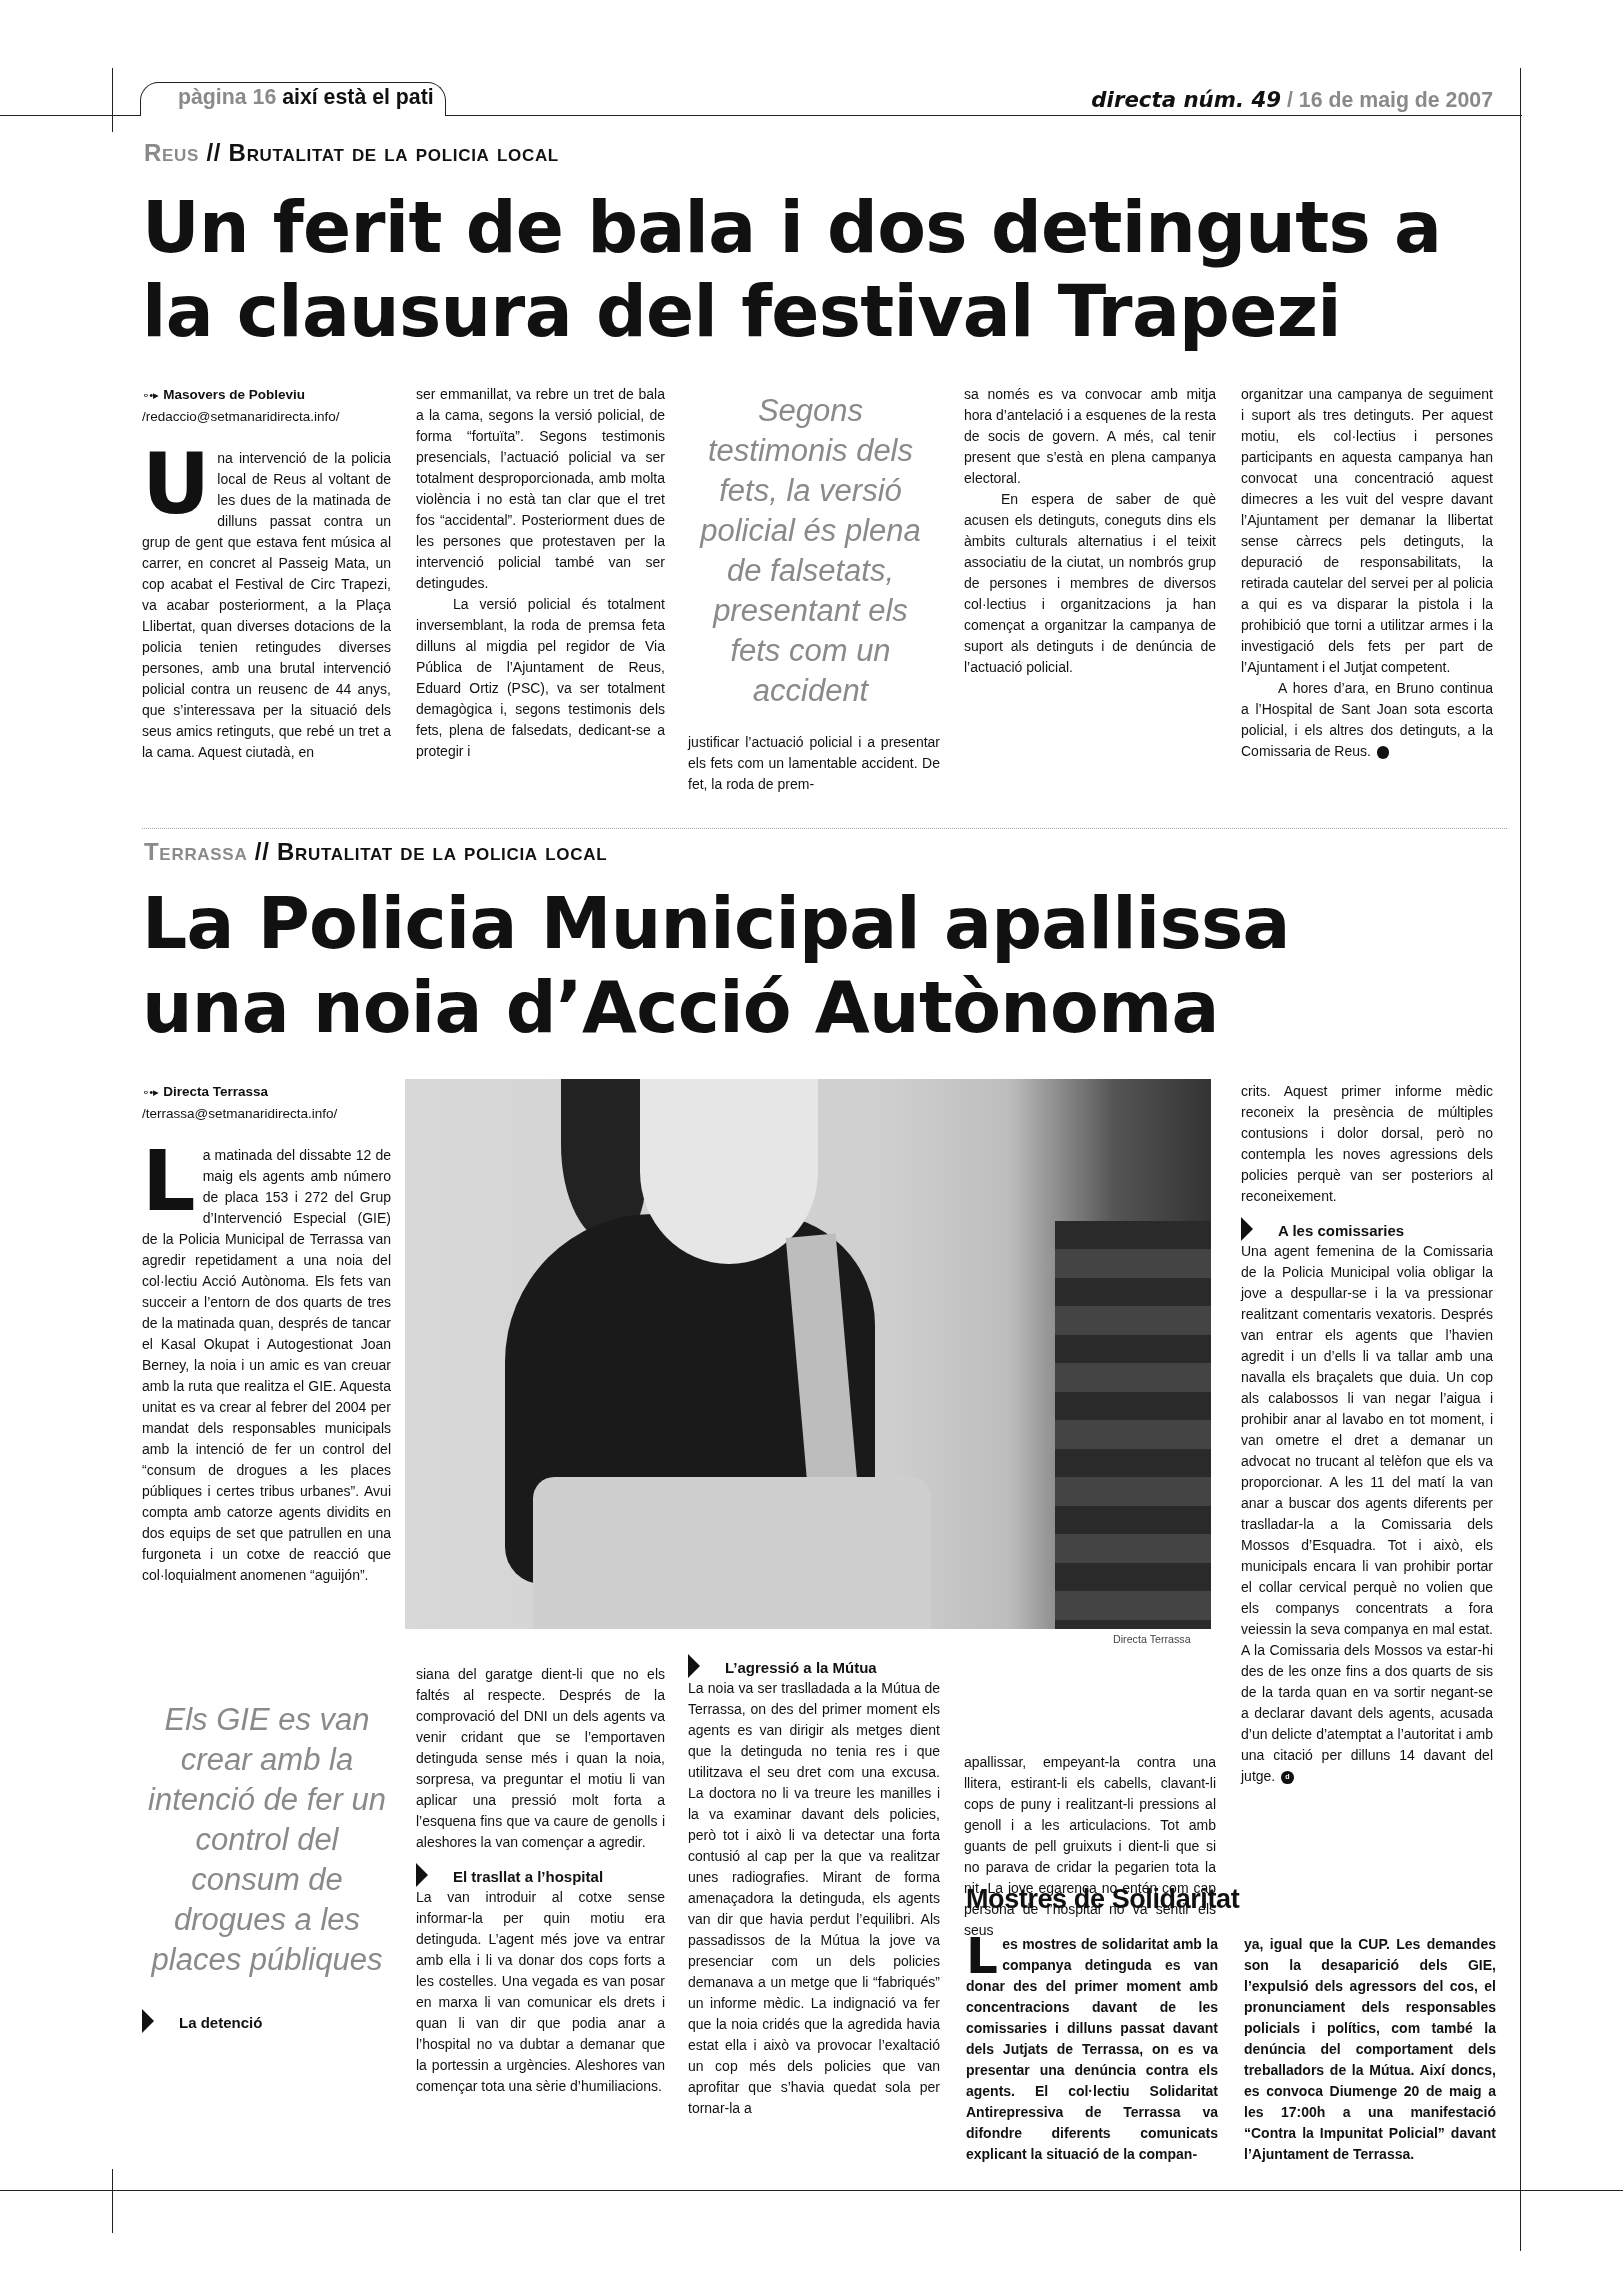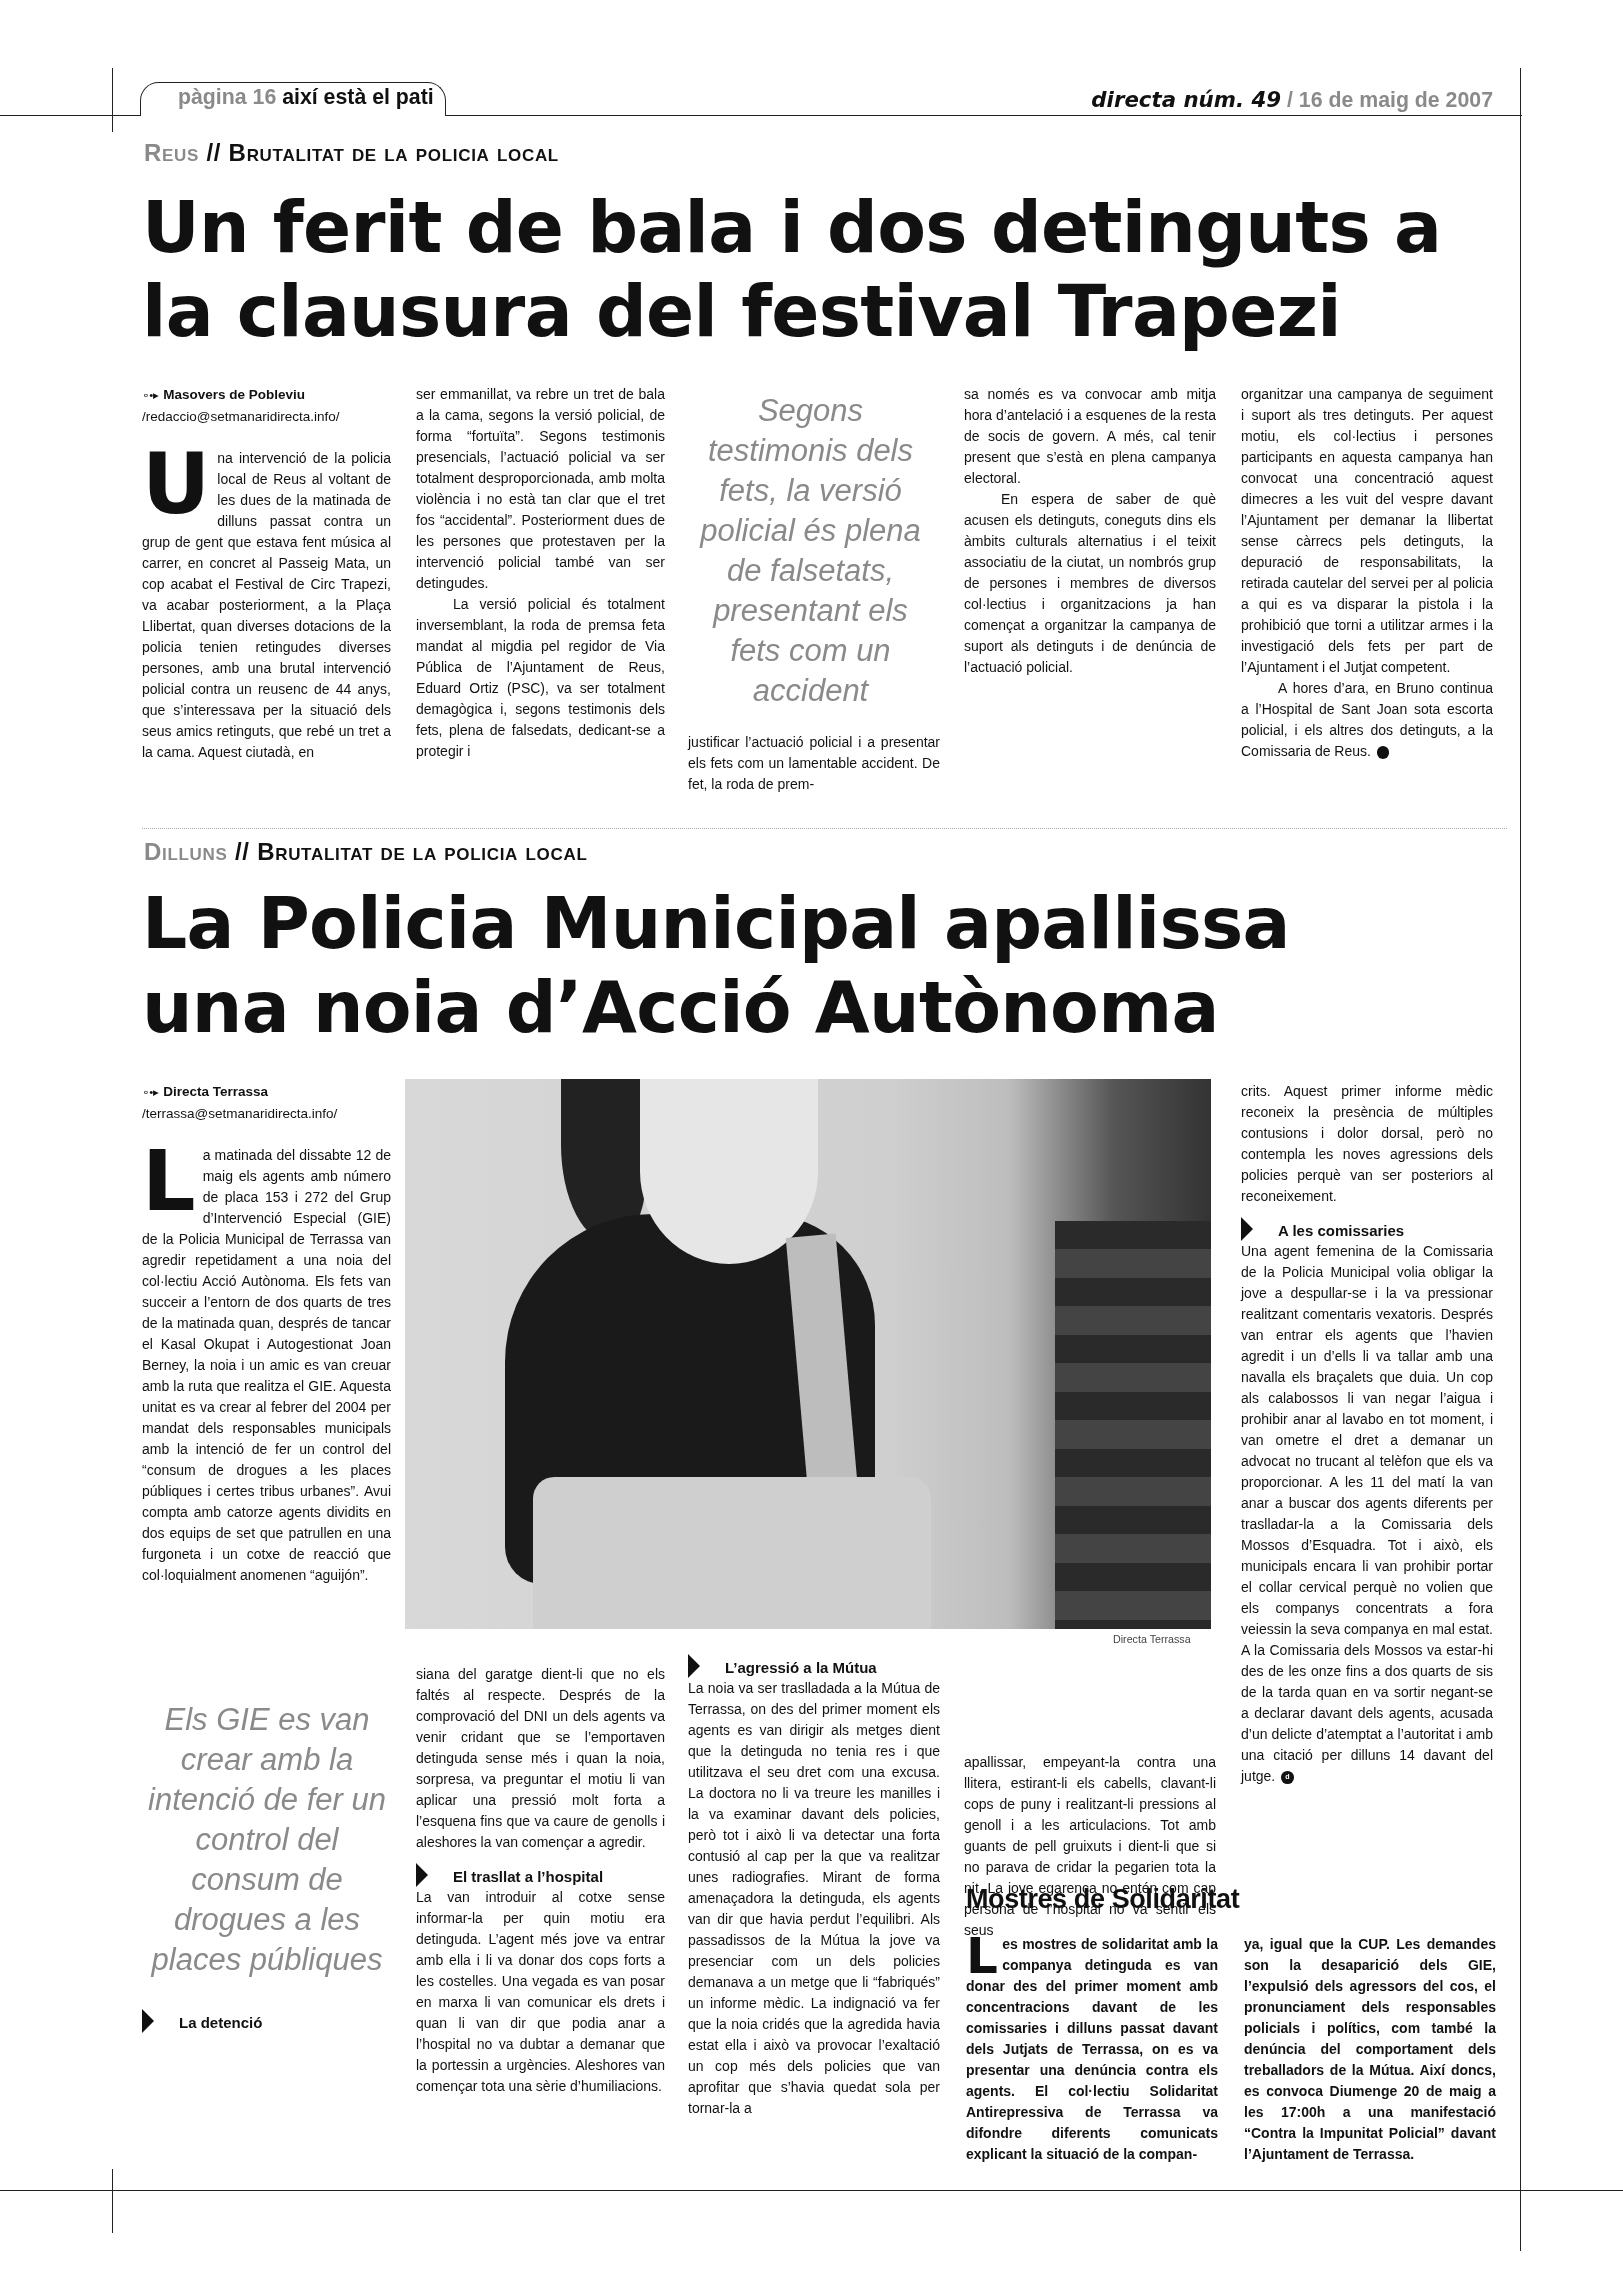--- a/index.html
+++ b/index.html
@@ -93,42 +93,42 @@
   <div>/redaccio@setmanaridirecta.info/</div>
 </div>
 
 <div class="col" style="left:142px; top:448px; width:249px;">
   <span class="dropcap">U</span>
   <p>na intervenció de la policia local de Reus al voltant de les dues de la matinada de dilluns passat contra un grup de gent que estava fent música al carrer, en concret al Passeig Mata, un cop acabat el Festival de Circ Trapezi, va acabar posteriorment, a la Plaça Llibertat, quan diverses dotacions de la policia tenien retingudes diverses persones, amb una brutal intervenció policial contra un reusenc de 44 anys, que s’interessava per la situació dels seus amics retinguts, que rebé un tret a la cama. Aquest ciutadà, en</p>
 </div>
 
 <div class="col" style="left:416px; top:384px; width:249px;">
   <p>ser emmanillat, va rebre un tret de bala a la cama, segons la versió policial, de forma “fortuïta”. Segons testimonis presencials, l’actuació policial va ser totalment desproporcionada, amb molta violència i no està tan clar que el tret fos “accidental”. Posteriorment dues de les persones que protestaven per la intervenció policial també van ser detingudes.</p>
-  <p class="ind">La versió policial és totalment inversemblant, la roda de premsa feta mandat al migdia pel regidor de Via Pública de l’Ajuntament de Reus, Eduard Ortiz (PSC), va ser totalment demagògica i, segons testimonis dels fets, plena de falsedats, dedicant-se a protegir i</p>
+  <p class="ind">La versió policial és totalment inversemblant, la roda de premsa feta dilluns al migdia pel regidor de Via Pública de l’Ajuntament de Reus, Eduard Ortiz (PSC), va ser totalment demagògica i, segons testimonis dels fets, plena de falsedats, dedicant-se a protegir i</p>
 </div>
 
 <div class="pullquote" style="left:688px; top:391px; width:245px;">Segons testimonis dels fets, la versió policial és plena de falsetats, presentant els fets com un accident</div>
 <div class="col" style="left:688px; top:732px; width:252px;">
   <p>justificar l’actuació policial i a presentar els fets com un lamentable accident. De fet, la roda de prem-</p>
 </div>
 
 <div class="col" style="left:964px; top:384px; width:252px;">
   <p>sa només es va convocar amb mitja hora d’antelació i a esquenes de la resta de socis de govern. A més, cal tenir present que s’està en plena campanya electoral.</p>
   <p class="ind">En espera de saber de què acusen els detinguts, coneguts dins els àmbits culturals alternatius i el teixit associatiu de la ciutat, un nombrós grup de persones i membres de diversos col·lectius i organitzacions ja han començat a organitzar la campanya de suport als detinguts i de denúncia de l’actuació policial.</p>
 </div>
 
 <div class="col" style="left:1241px; top:384px; width:252px;">
   <p>organitzar una campanya de seguiment i suport als tres detinguts. Per aquest motiu, els col·lectius i persones participants en aquesta campanya han convocat una concentració aquest dimecres a les vuit del vespre davant l’Ajuntament per demanar la llibertat sense càrrecs pels detinguts, la depuració de responsabilitats, la retirada cautelar del servei per al policia a qui es va disparar la pistola i la prohibició que torni a utilitzar armes i la investigació dels fets per part de l’Ajuntament i el Jutjat competent.</p>
   <p class="ind"><span>A hores d’ara, en Bruno continua a l’Hospital de Sant Joan sota escorta policial, i els altres dos detinguts, a la Comissaria de Reus.</span><span class="endmark">d</span></p>
 </div>
 
 <div class="dotted-sep"></div>
 
 <div class="kicker" style="top:838px;">
-  <span class="place">Dilluns</span>
+  <span class="place">Terrassa</span>
   <span class="sl2">//</span>
   <span class="topic">Brutalitat de la policia local</span>
 </div>
 <h1 class="headline" style="top:882px; width:1209px;">La Policia Municipal apallissa una noia d’Acció Autònoma</h1>
 
 <div class="byline" style="left:142px; top:1081px; width:256px;">
   <div><span class="eye">∘•▸</span><span class="name">Directa Terrassa</span></div>
   <div>/terrassa@setmanaridirecta.info/</div>
 </div>
 

